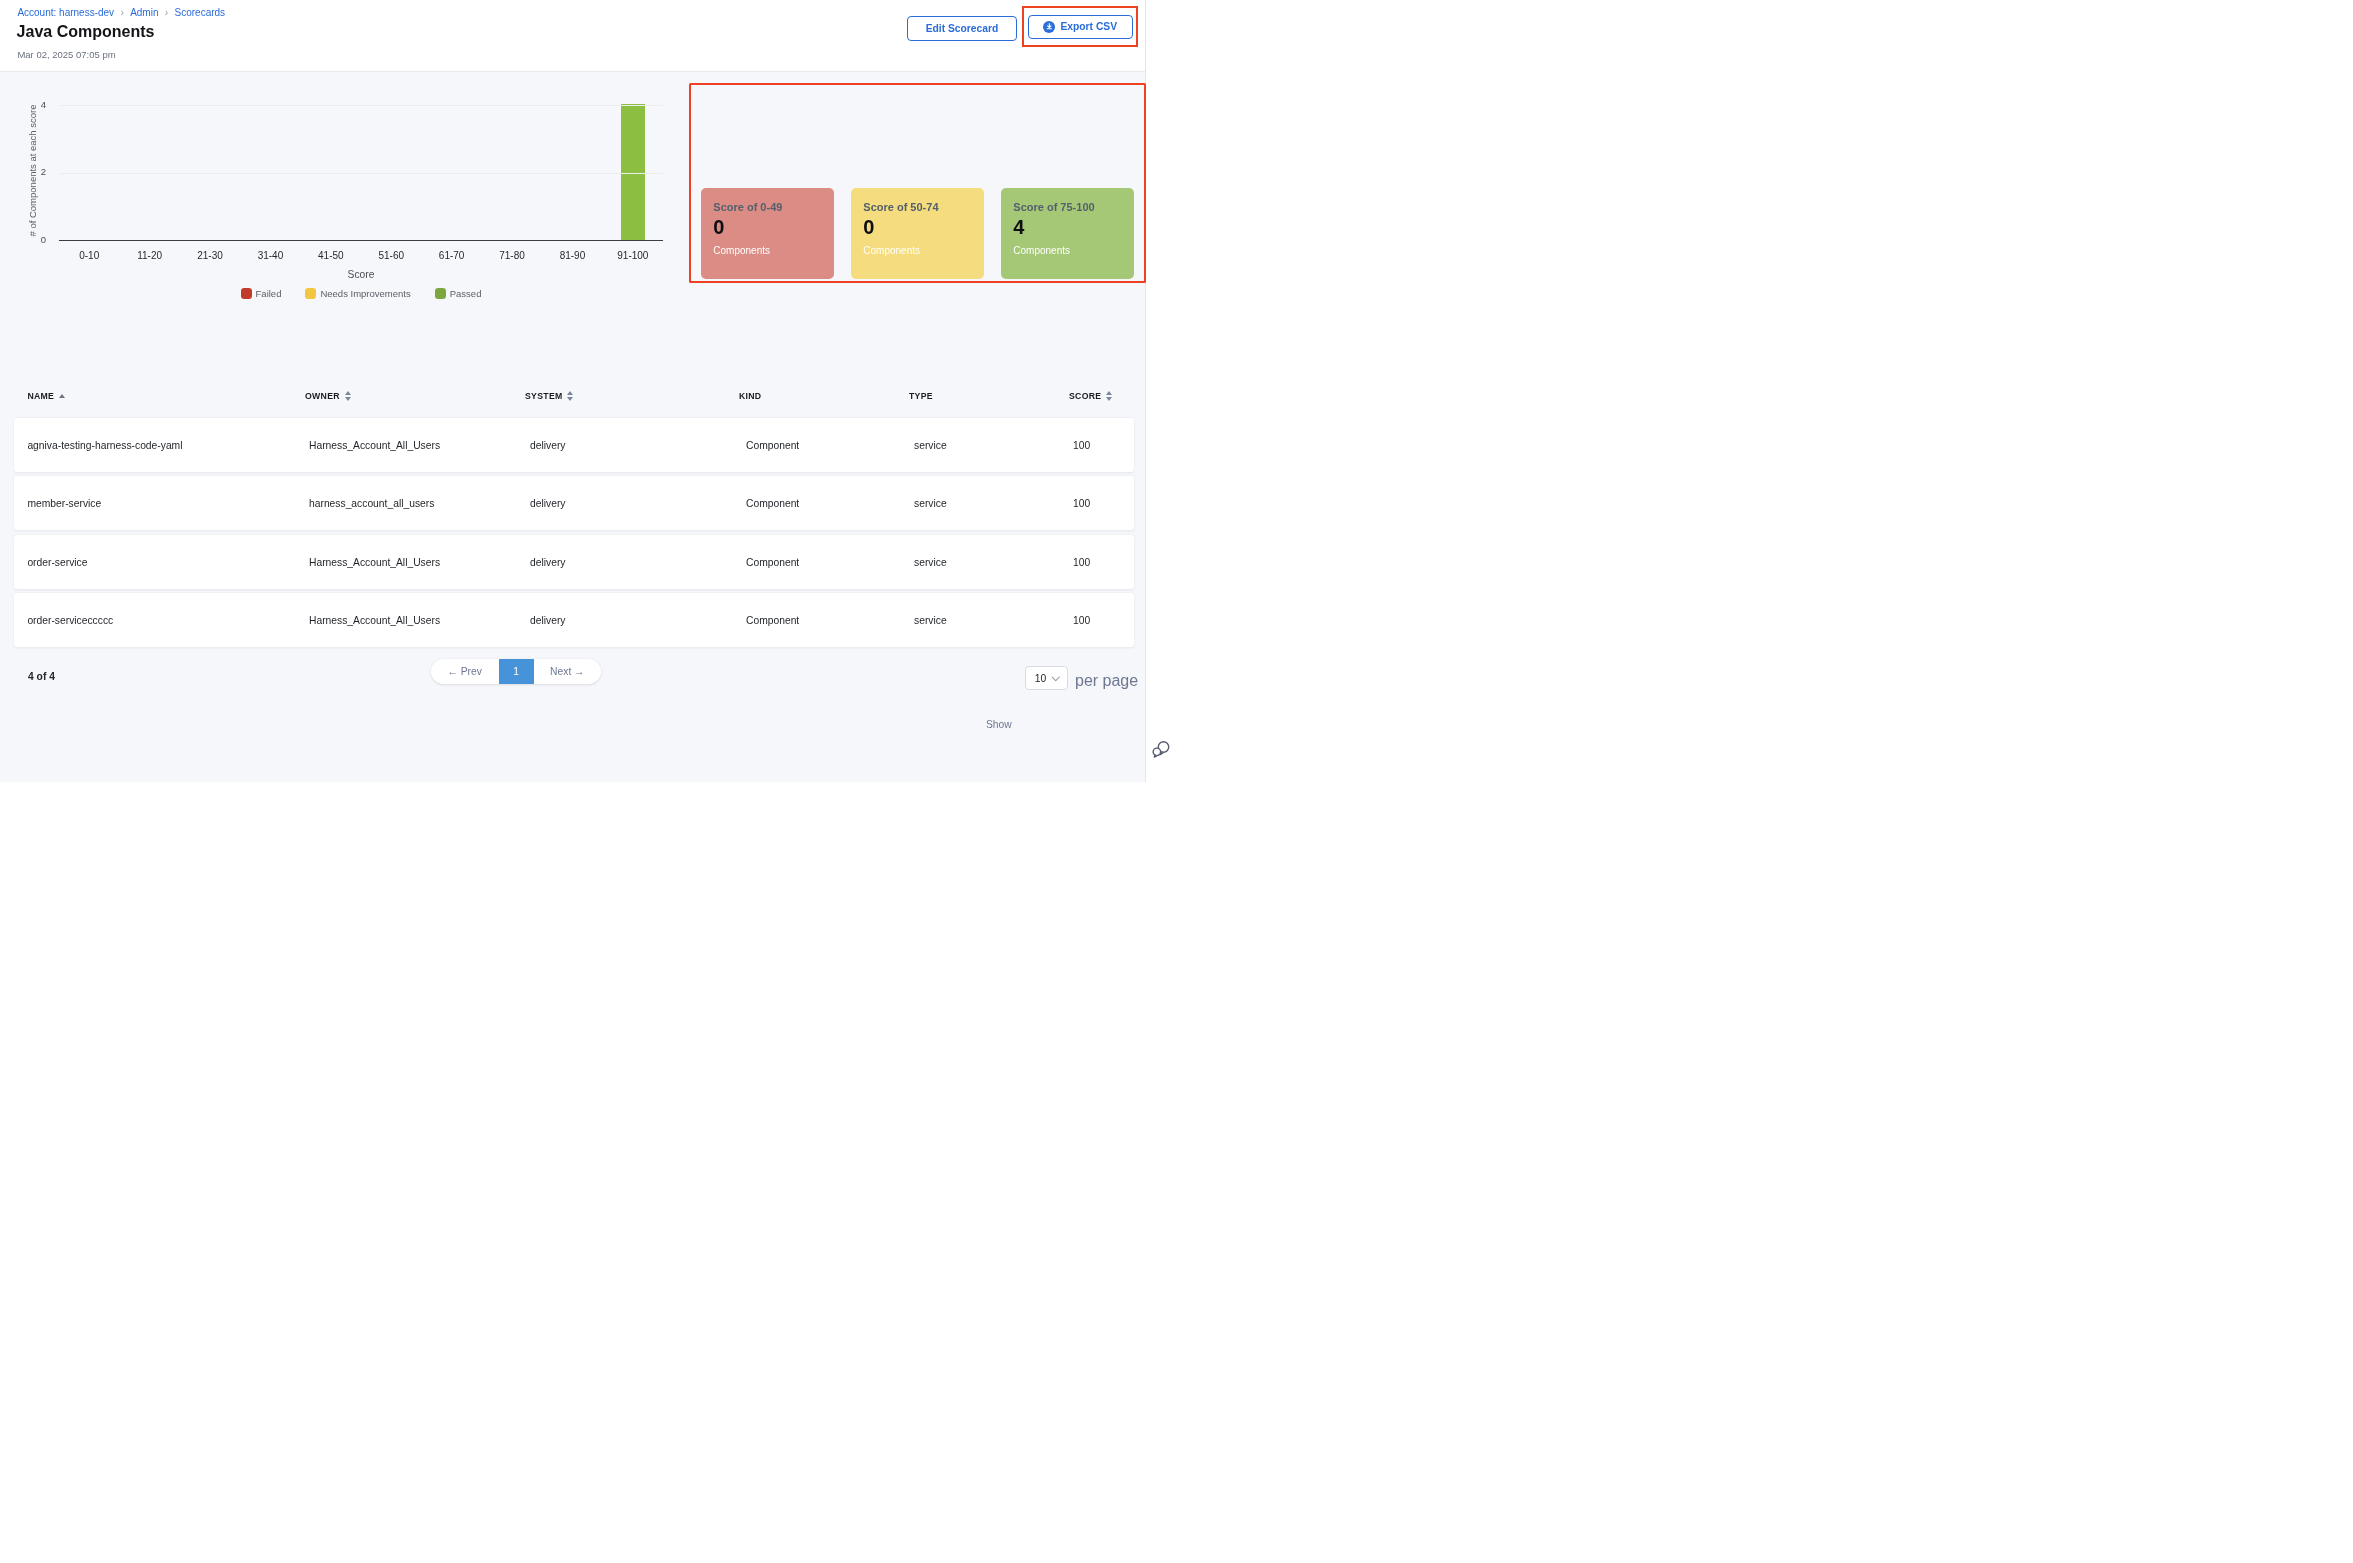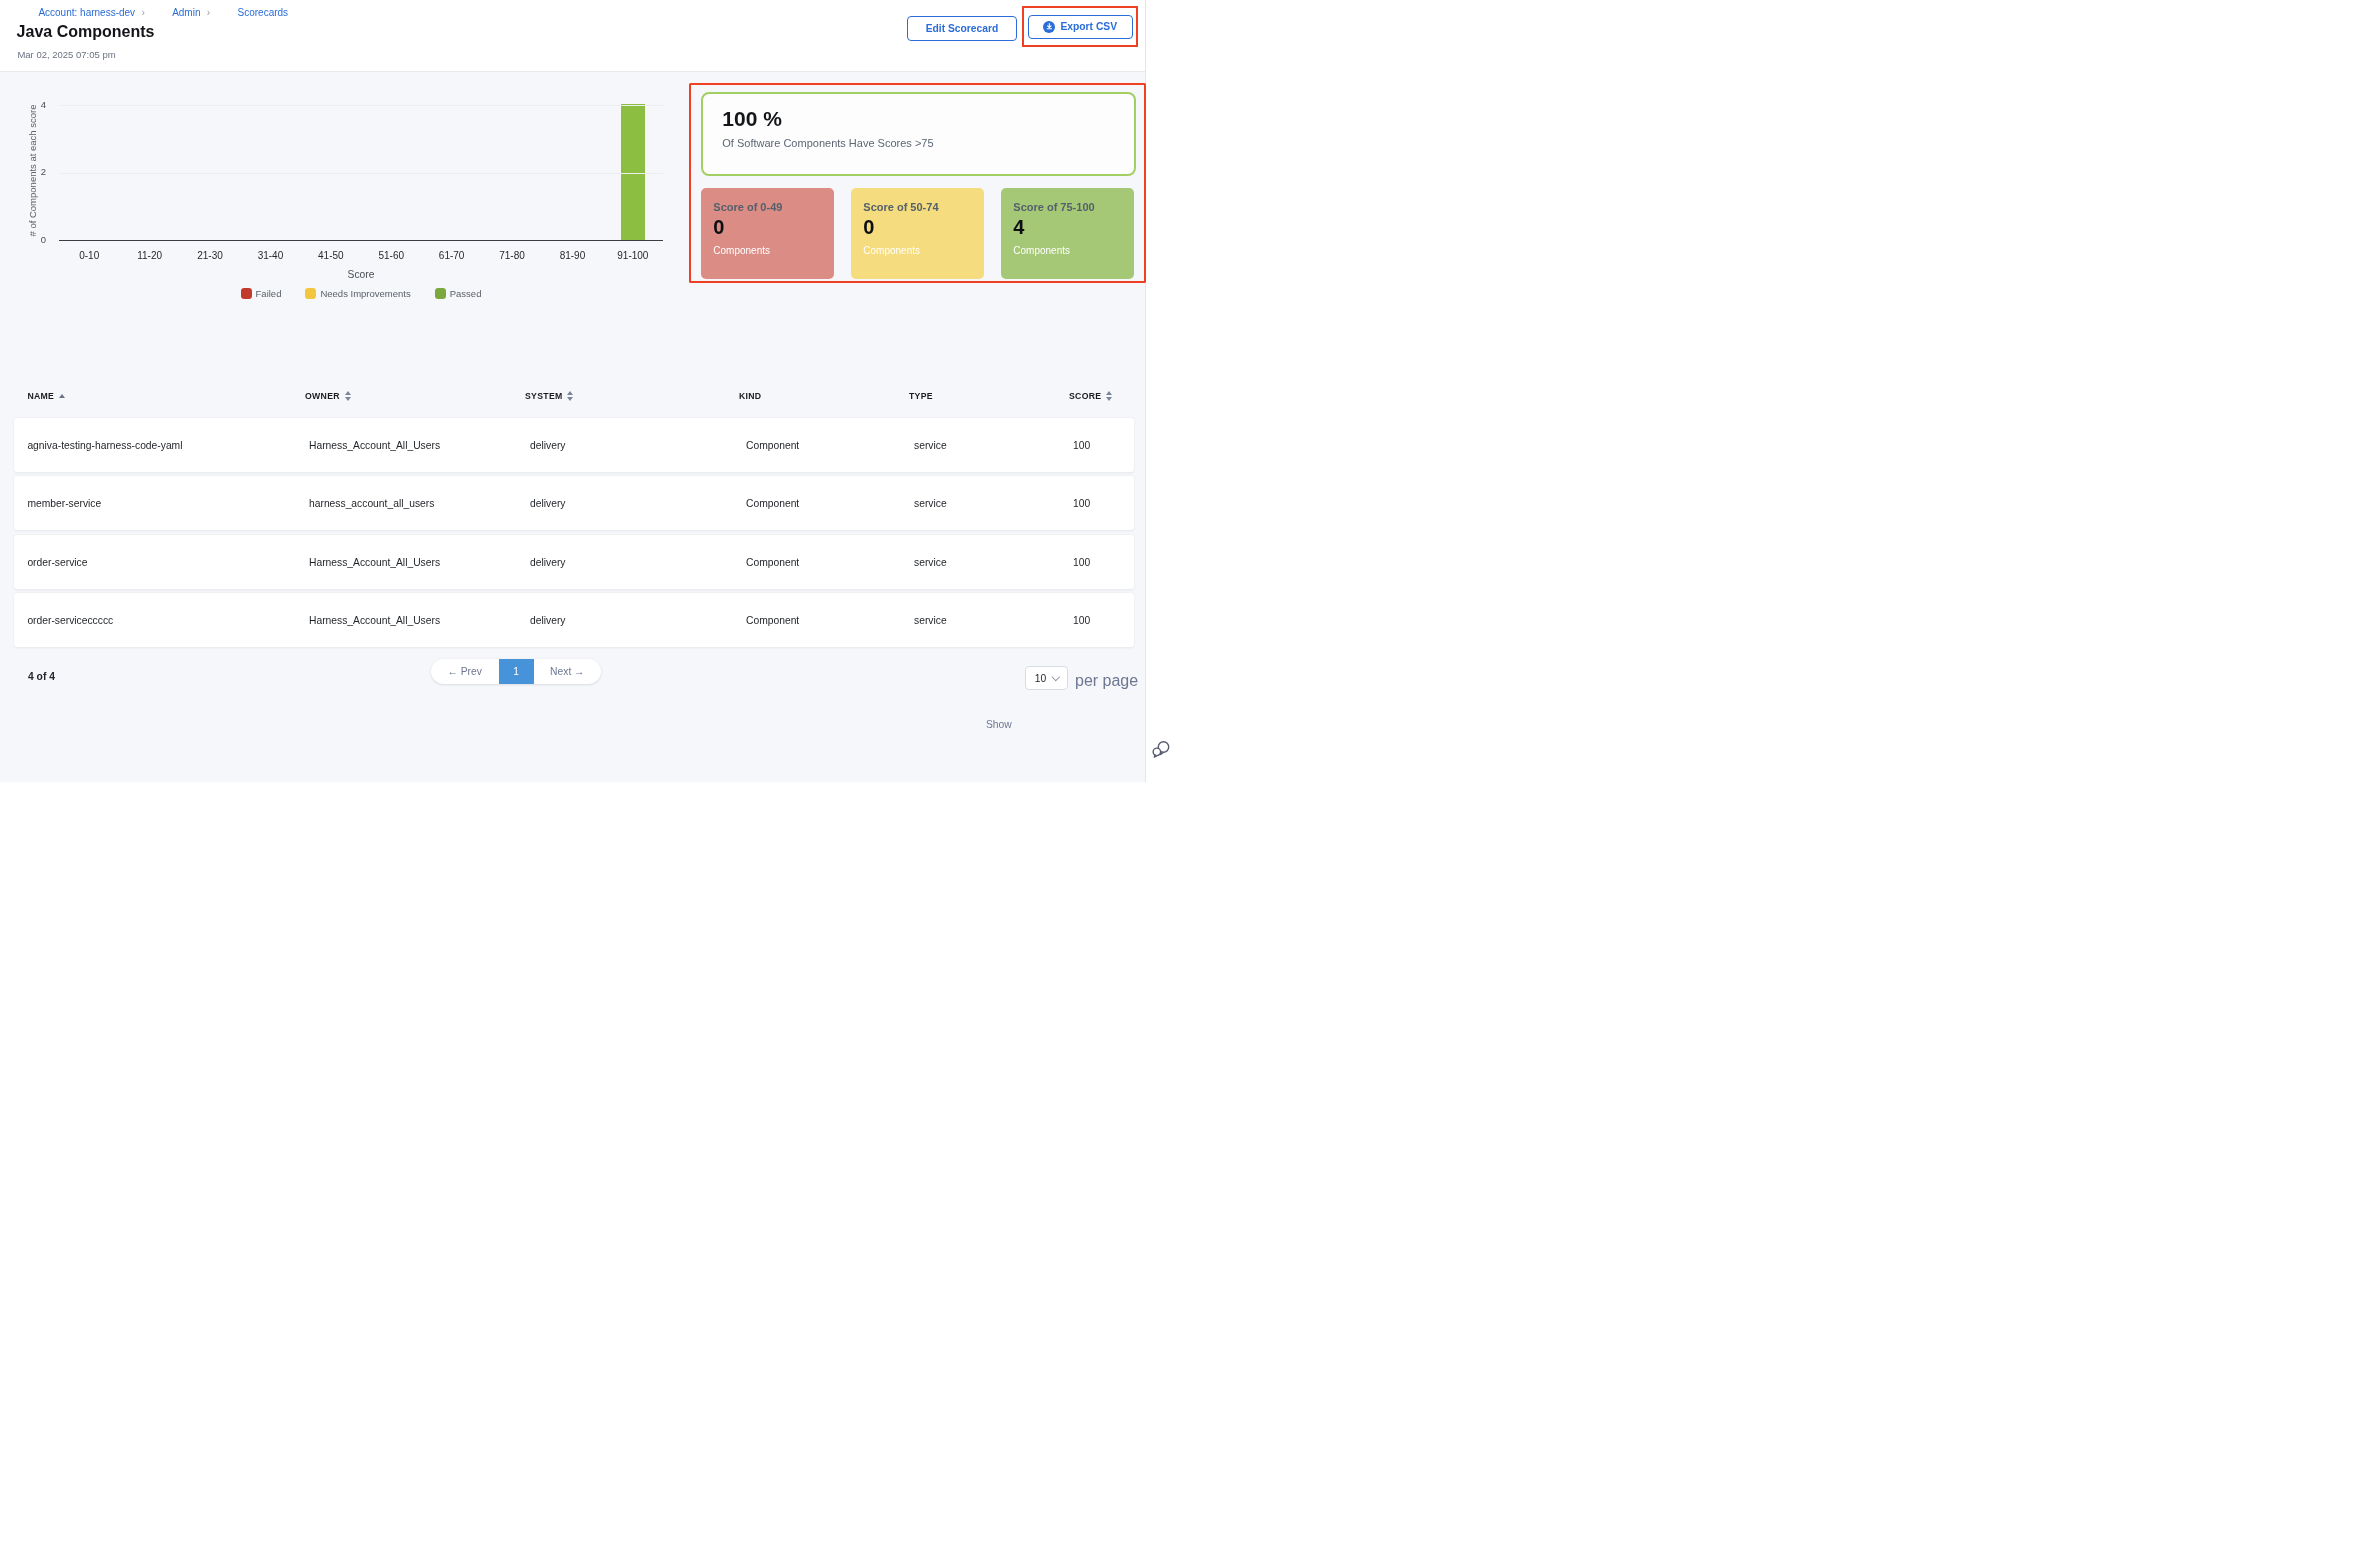--- a/index.html
+++ b/index.html
@@ -5,21 +5,21 @@
   html,body{margin:0;padding:0;background:#fff;}
   #app{position:relative;width:1177px;height:782px;background:#fff;overflow:hidden;
        font-family:"Liberation Sans",sans-serif;-webkit-font-smoothing:antialiased;}
   #app *{box-sizing:border-box;}
   .abs{position:absolute;}
 
   
   #content{position:absolute;left:0;top:71px;width:1145px;height:711px;background:#f6f7fa;border-top:0.8px solid #e8eaee;}
   #gutter{position:absolute;left:1145px;top:0;width:32px;height:782px;background:#fff;border-left:0.8px solid #e3e5ea;}
   #breadcrumb{left:17.4px;top:7px;font-size:10px;display:flex;gap:6.3px;align-items:center;}
-  #breadcrumb .crumb{color:#2a6cd8;cursor:pointer;margin-left:21px;}
+  #breadcrumb .crumb{color:#2a6cd8;cursor:pointer;}
   #breadcrumb .sep{color:#98a1ad;font-size:10.3px;}
   #page-title{left:16.6px;top:23px;font-size:16px;font-weight:800;color:#121418;margin:0;}
   #page-date{left:17.4px;top:49px;font-size:9.5px;color:#6b7280;}
   .btn{border:1.2px solid #2a6cd8;border-radius:4px;background:#fff;color:#2a6cd8;
        font-weight:700;font-size:10.3px;font-family:inherit;display:flex;align-items:center;justify-content:center;gap:5.5px;cursor:pointer;}
   #edit-btn{left:907px;top:16px;width:110px;height:24.5px;}
   #export-box{left:1022px;top:6.3px;width:116px;height:41px;border:2.4px solid #ee4023;display:flex;align-items:center;justify-content:center;}
   #export-btn{width:105px;height:24.5px;border-width:1.2px;}
   .dl-circle{width:12px;height:12px;border-radius:50%;background:#2a6cd8;color:#fff;display:flex;align-items:center;justify-content:center;}
 
@@ -160,24 +160,20 @@
         <span class="sw" style="background: rgb(242, 198, 63);"></span>
         <span class="lt">Needs Improvements</span>
       </div>
       <div class="leg-item">
         <span class="sw" style="background: rgb(124, 167, 62);"></span>
         <span class="lt">Passed</span>
       </div>
     </div>
 
   <div id="summary-box" class="abs">
-    <div id="pct-card">
-      <div id="pct-val">100 %</div>
-      <div id="pct-cap">Of Software Components Have Scores &gt;75</div>
-    </div>
     <div id="score-cards">
         <div class="score-card" style="left: 0px; background: rgb(218, 140, 133);">
           <div class="c-label">Score of 0-49</div>
           <div class="c-val">0</div>
           <div class="c-cap">Components</div>
         </div>
         <div class="score-card" style="left: 150px; background: rgb(244, 220, 127);">
           <div class="c-label">Score of 50-74</div>
           <div class="c-val">0</div>
           <div class="c-cap">Components</div>

